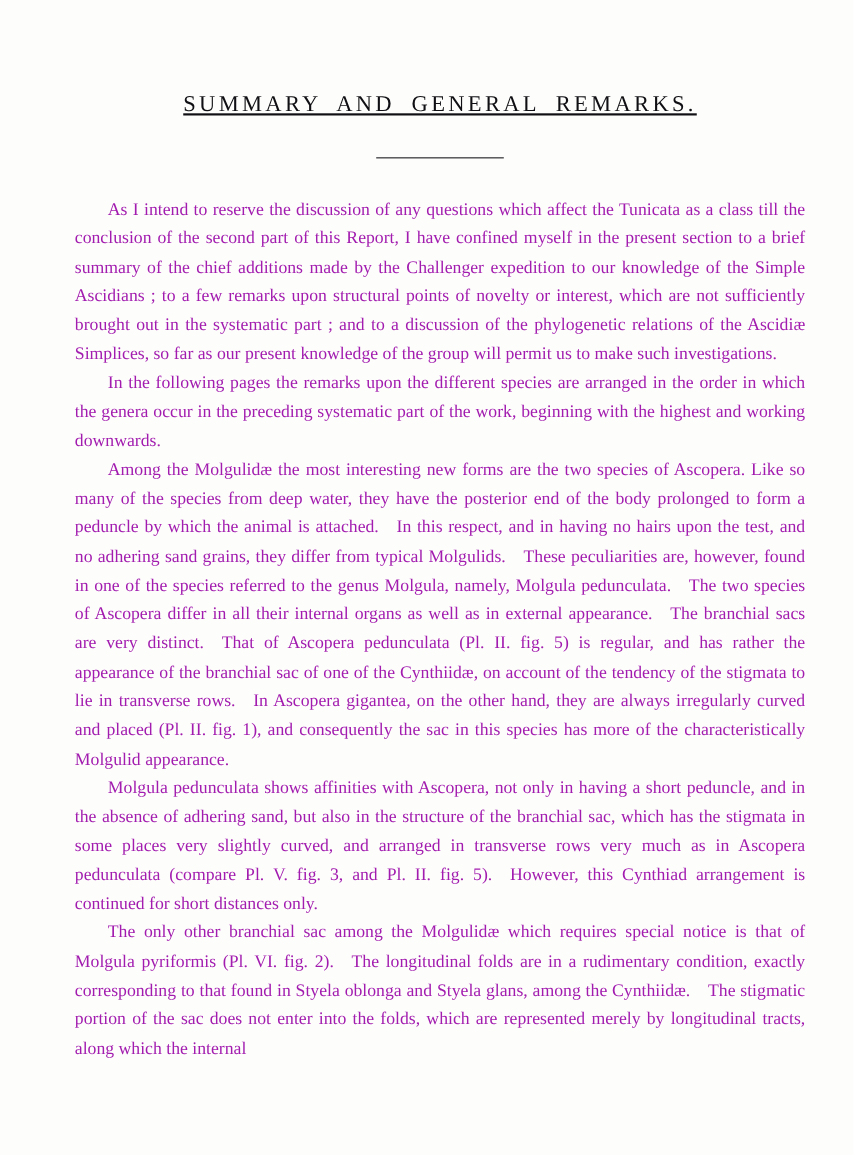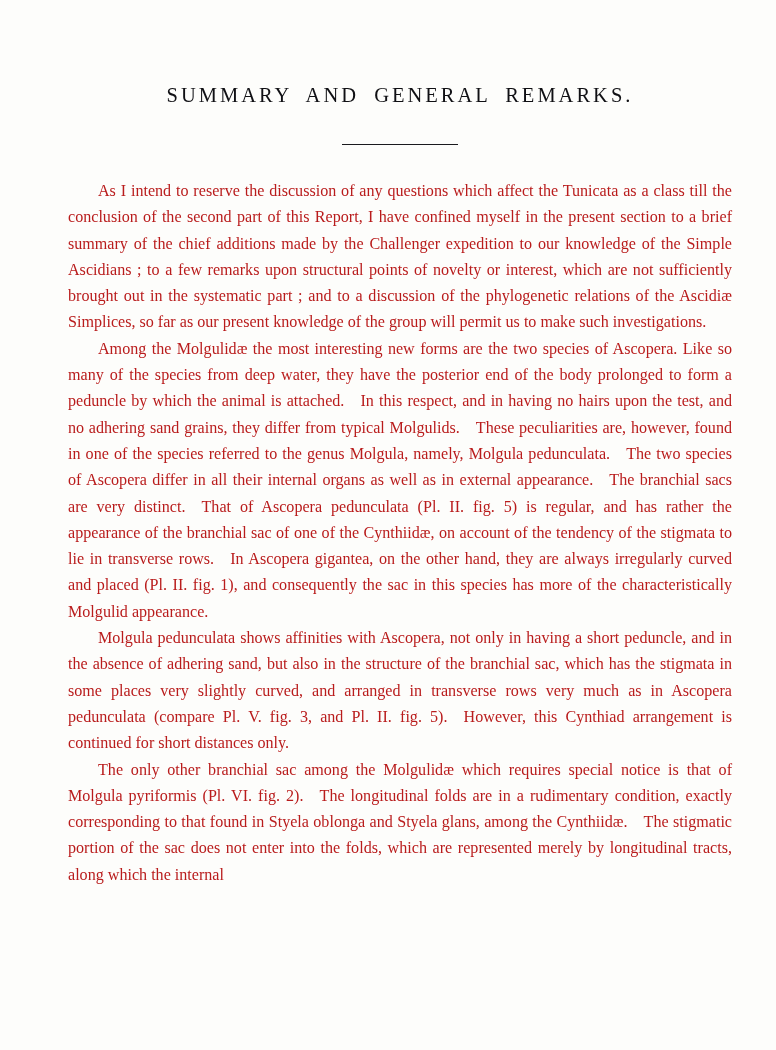--- a/index.html
+++ b/index.html
@@ -32,40 +32,41 @@
   .page-title {
     text-align: center;
     font-size: 20.5px;
     letter-spacing: 3.0px;
     word-spacing: 7px;
     font-weight: 400;
     color: #101014;
     margin: 0 0 0 0;
     padding-top: 4px;
     font-family: "Liberation Serif", "DejaVu Serif", serif;
+    text-decoration: underline;
   }
   .rule-wrap {
     text-align: center;
     margin-top: 27px;
     margin-bottom: 26px;
   }
   .rule {
     display: inline-block;
     width: 116px;
     height: 0;
     border-top: 1.2px solid #1a1a1e;
     vertical-align: middle;
   }
   p.para {
     margin: 0;
     text-indent: 30px;
     text-align: justify;
     font-size: 16.1px;
     line-height: 26.3px;
-    color: #b91c1c;
+    color: #a21caf;
     hyphens: none;
   }
   p.para + p.para {
     margin-top: 0;
   }
   .it {
   }
 </style>
 </head>
 <body>
@@ -74,19 +75,20 @@
   <div class="content">
 
     <h1 class="page-title">SUMMARY  AND  GENERAL  REMARKS.</h1>
 
     <div class="rule-wrap">
       <span class="rule"></span>
     </div>
 
     <div id="body-text">
         <p class="para"><span>As I intend to reserve the discussion of any questions which affect the Tunicata as a class till the conclusion of the second part of this Report, I have confined myself in the present section to a brief summary of the chief additions made by the Challenger expedition to our knowledge of the Simple Ascidians ; to a few remarks upon structural points of novelty or interest, which are not sufficiently brought out in the systematic part ; and to a discussion of the phylogenetic relations of the Ascidiæ Simplices, so far as our present knowledge of the group will permit us to make such investigations.</span></p>
+        <p class="para"><span>In the following pages the remarks upon the different species are arranged in the order in which the genera occur in the preceding systematic part of the work, beginning with the highest and working downwards.</span></p>
         <p class="para"><span>Among the Molgulidæ the most interesting new forms are the two species of </span><span class="it">Ascopera</span><span>. Like so many of the species from deep water, they have the posterior end of the body prolonged to form a peduncle by which the animal is attached. In this respect, and in having no hairs upon the test, and no adhering sand grains, they differ from typical Molgulids. These peculiarities are, however, found in one of the species referred to the genus </span><span class="it">Molgula</span><span>, namely, </span><span class="it">Molgula pedunculata</span><span>. The two species of </span><span class="it">Ascopera</span><span> differ in all their internal organs as well as in external appearance. The branchial sacs are very distinct. That of </span><span class="it">Ascopera pedunculata</span><span> (Pl. II. fig. 5) is regular, and has rather the appearance of the branchial sac of one of the Cynthiidæ, on account of the tendency of the stigmata to lie in transverse rows. In </span><span class="it">Ascopera gigantea</span><span>, on the other hand, they are always irregularly curved and placed (Pl. II. fig. 1), and consequently the sac in this species has more of the characteristically Molgulid appearance.</span></p>
         <p class="para"><span class="it">Molgula pedunculata</span><span> shows affinities with </span><span class="it">Ascopera</span><span>, not only in having a short peduncle, and in the absence of adhering sand, but also in the structure of the branchial sac, which has the stigmata in some places very slightly curved, and arranged in transverse rows very much as in </span><span class="it">Ascopera pedunculata</span><span> (compare Pl. V. fig. 3, and Pl. II. fig. 5). However, this Cynthiad arrangement is continued for short distances only.</span></p>
         <p class="para"><span>The only other branchial sac among the Molgulidæ which requires special notice is that of </span><span class="it">Molgula pyriformis</span><span> (Pl. VI. fig. 2). The longitudinal folds are in a rudimentary condition, exactly corresponding to that found in </span><span class="it">Styela oblonga</span><span> and </span><span class="it">Styela glans</span><span>, among the Cynthiidæ. The stigmatic portion of the sac does not enter into the folds, which are represented merely by longitudinal tracts, along which the internal</span></p>
       </div>
 
   </div>
 </div>
 
 </body></html>

